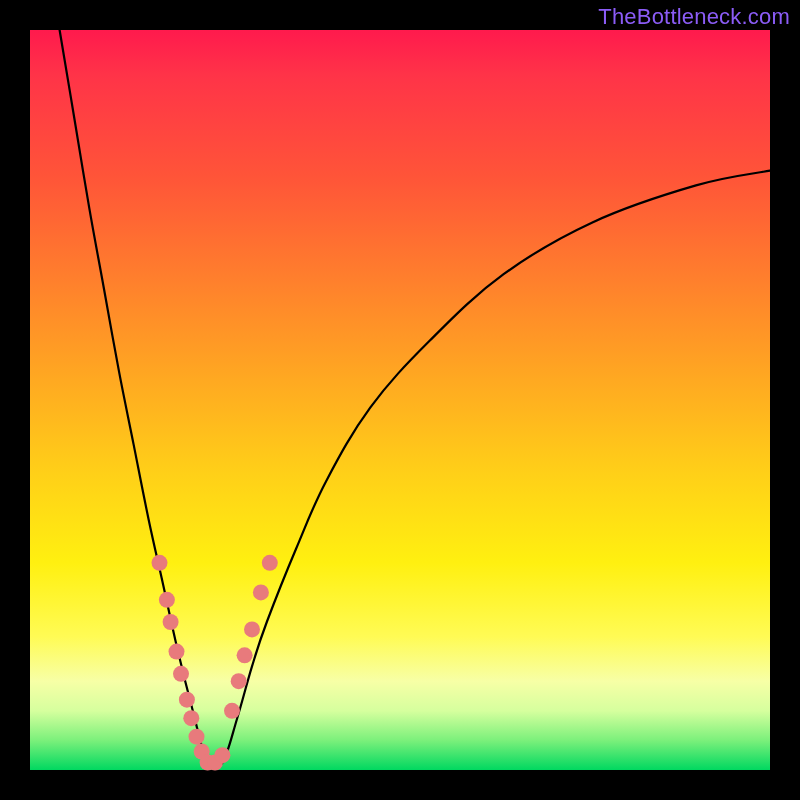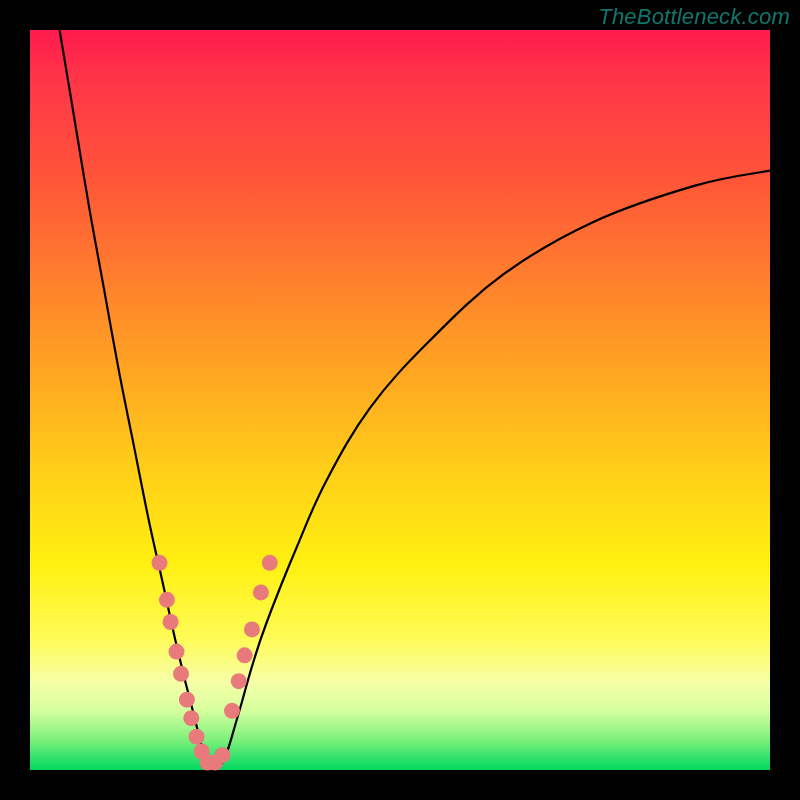--- a/index.html
+++ b/index.html
@@ -39,25 +39,24 @@
       #f7ffa6 88%,
       #d6ff9e 92%,
       #7bf07b 96%,
       #00d860 100%
     );
   }
   .watermark {
     position: absolute;
     top: 4px;
     right: 10px;
-    color: #0f766e;
+    color: #8b5cf6;
     font-size: 22px;
     letter-spacing: 0.2px;
     user-select: none;
-    font-style: italic;
   }
   svg.curve {
     position: absolute;
     left: 0;
     top: 0;
     width: 740px;
     height: 740px;
     overflow: visible;
   }
   .curve-path {

